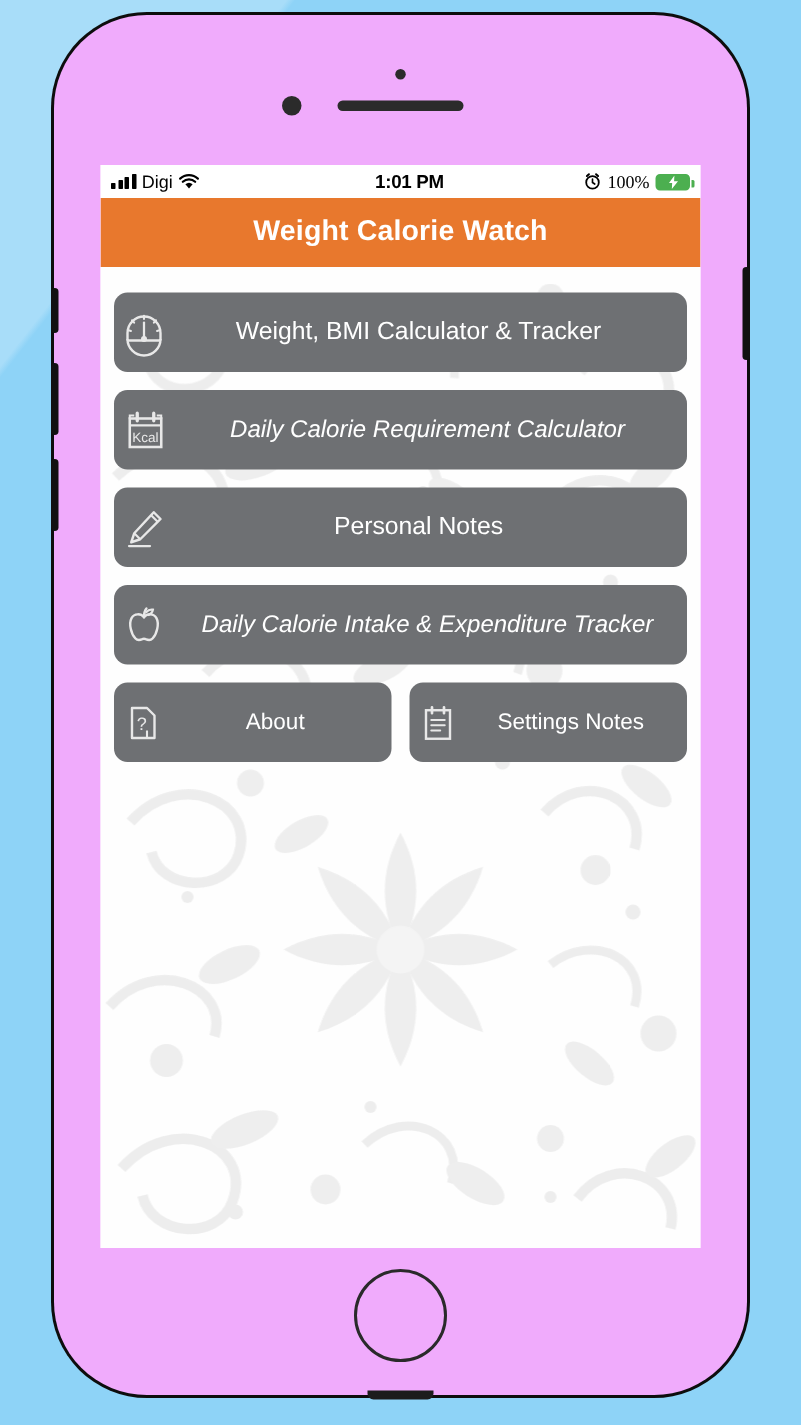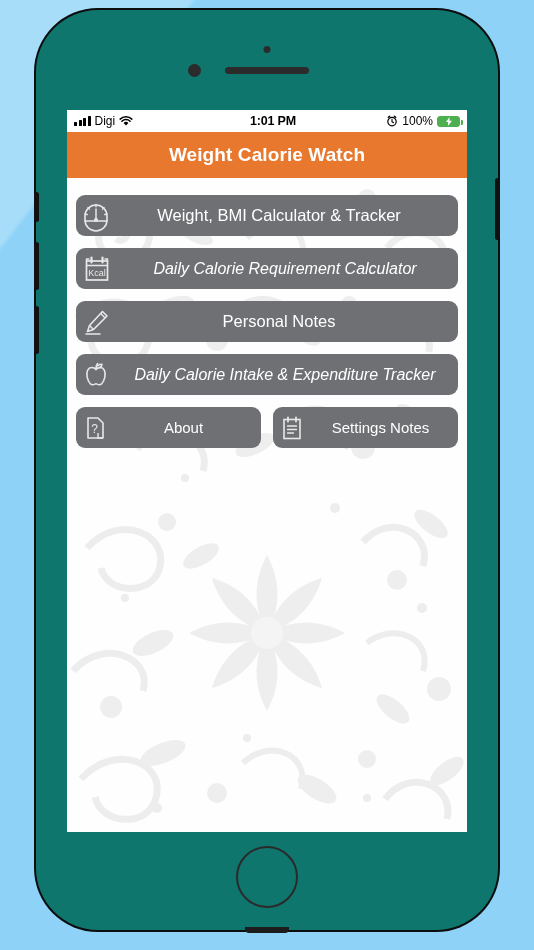--- a/index.html
+++ b/index.html
@@ -31,21 +31,21 @@
     background: linear-gradient(128deg, #a8ddf9 0%, #a8ddf9 48%, rgba(168,221,249,0) 49%);
   }
 
   
   #phone {
     position: absolute;
     left: 36px;
     top: 10px;
     width: 462px;
     height: 920px;
-    background: #0f766e;
+    background: #f0abfc;
     border-radius: 62px;
     box-shadow: 0 0 0 2px #0d0d0d;
   }
   #phone::after{
     content:"";
     position:absolute;
     left:50%; bottom:-3px;
     transform:translateX(-50%);
     width:44px; height:6px;
     background:#1c1c1c;
@@ -111,21 +111,21 @@
     background: #fff;
     display: flex;
     align-items: center;
     padding: 0 7px;
     font-size: 12.5px;
     font-weight: bold;
     color: #000;
     position: relative;
   }
   .sb-left { display: flex; align-items: center; gap: 4px; }
-  .sb-right { display: flex; align-items: center; gap: 4px; margin-left: auto; }
+  .sb-right { display: flex; align-items: center; gap: 4px; margin-left: auto; font-family: Liberation Serif, serif; }
   .sb-center {
     position: absolute;
     left: 12px; right: 0;
     text-align: center;
     font-size: 12.5px;
     font-weight: bold;
     letter-spacing: -0.2px;
   }
   .bars { display: flex; align-items: flex-end; gap: 1.5px; height: 10px; }
   .bars i { display: block; width: 3px; background: #000; border-radius: 0.5px; }
@@ -183,21 +183,21 @@
     position: relative;
     padding: 17px 9px 0 9px;
     display: flex;
     flex-direction: column;
     gap: 12px;
   }
 
   .menu-btn {
     background: #6e7073;
     border-radius: 9px;
-    height: 41px;
+    height: 53px;
     display: flex;
     align-items: center;
     color: #fff;
     cursor: pointer;
     position: relative;
     border: none;
     font-family: inherit;
     width: 100%;
     padding: 0;
   }

